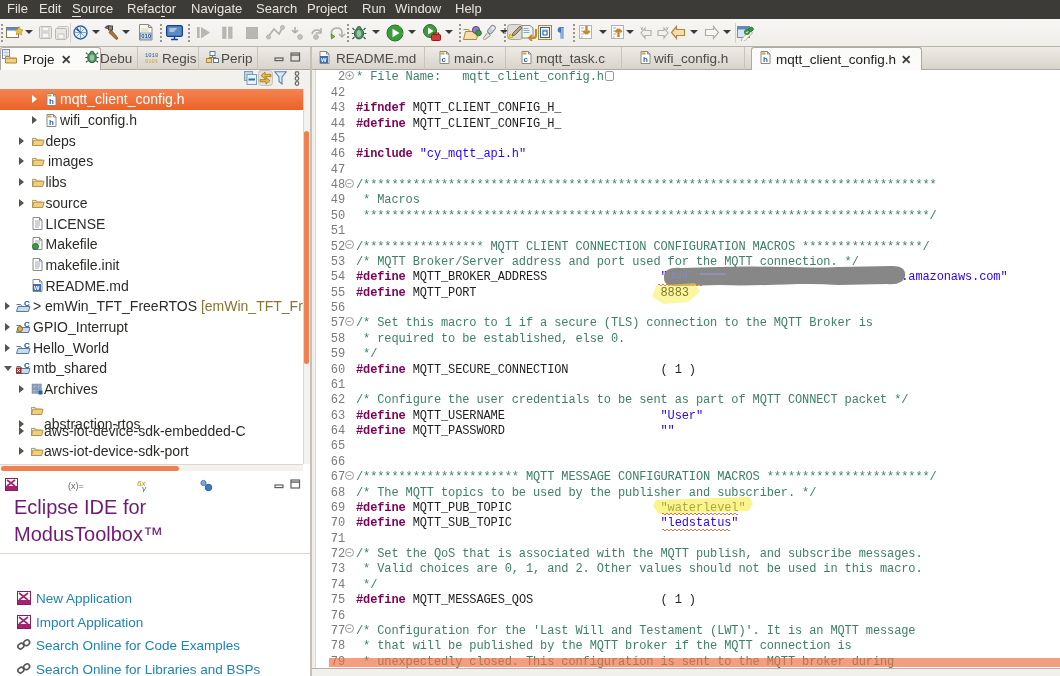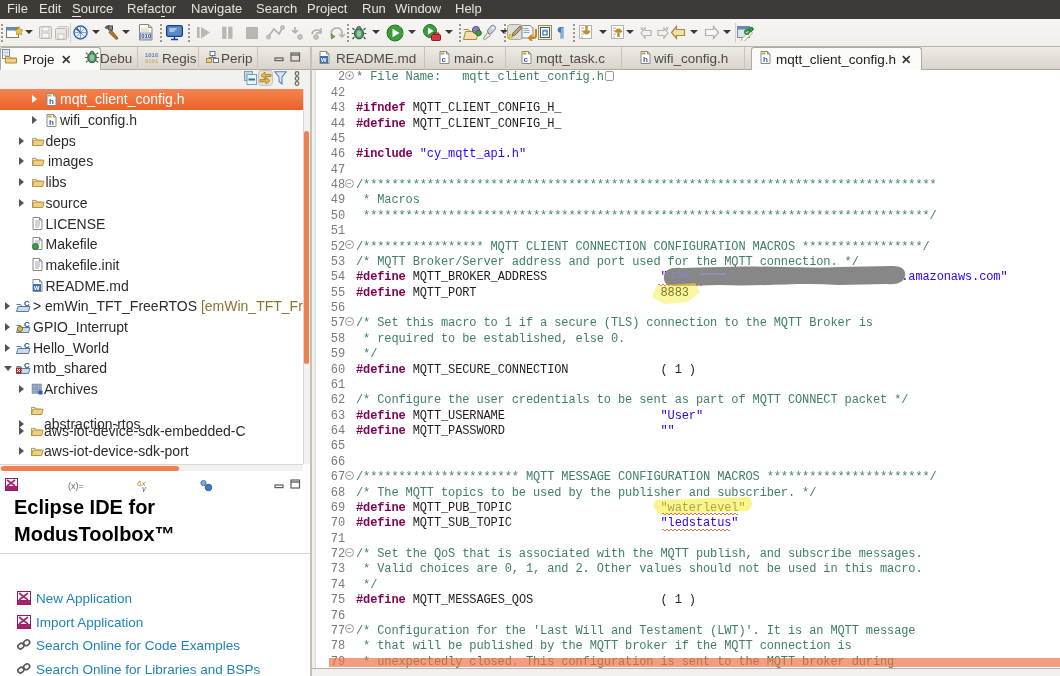--- a/index.html
+++ b/index.html
@@ -30,21 +30,21 @@
 .tri-r{position:absolute;width:0;height:0;border-top:4px solid transparent;border-bottom:4px solid transparent;border-left:5px solid #55544f;top:6px}
 .tri-d{position:absolute;width:0;height:0;border-left:4px solid transparent;border-right:4px solid transparent;border-top:5px solid #55544f;top:8px}
 .sel{background:linear-gradient(#F58350,#EB6228);color:#fff}
 
 #vtrack{position:absolute;left:303px;top:42px;width:7px;height:375px;background:#F3F2EF;border-left:1px solid #DCD8D1}
 #vthumb{position:absolute;left:304px;top:84px;width:5px;height:233px;background:#F08050;border-radius:3px}
 #htrack{position:absolute;left:0px;top:417px;width:303px;height:7px;background:#F3F2EF;border-top:1px solid #DCD8D1}
 #hthumb{position:absolute;left:1px;top:418.5px;width:178px;height:5px;background:#F08050;border-radius:3px}
 
 #quick{position:absolute;left:0;top:424px;width:310px;height:205px;background:#fff}
-#qhead{position:absolute;left:14px;top:23px;font-size:20px;font-weight:bold;color:#000000;line-height:27px}
+#qhead{position:absolute;left:14px;top:23px;font-size:20px;font-weight:normal;color:#701a75;line-height:27px}
 #startbar{position:absolute;left:7px;top:90px;width:297px;height:19px;background:#E8E6E2}
 #startbar .tri-d{border-top-color:#E4632A;top:7px;left:6px}
 #startbar b{position:absolute;left:19px;top:2px;color:#E4632A;font-size:13.5px}
 .qlink{position:absolute;left:36px;font-size:13.5px;color:#1F83B5;white-space:nowrap}
 
 #lnums{position:absolute;left:314px;top:70.4px;width:31px;text-align:right;font:12px/15.37px "Liberation Mono",monospace;letter-spacing:-0.12px;color:#7a7a78}
 #code{position:absolute;left:356px;top:70.4px;font:12px/15.37px "Liberation Mono",monospace;letter-spacing:-0.12px;color:#1e1e1e}
 #code .k{color:#7F0055;font-weight:bold}
 #code .c{color:#3F8065}
 #code .s{color:#2A00FF}

